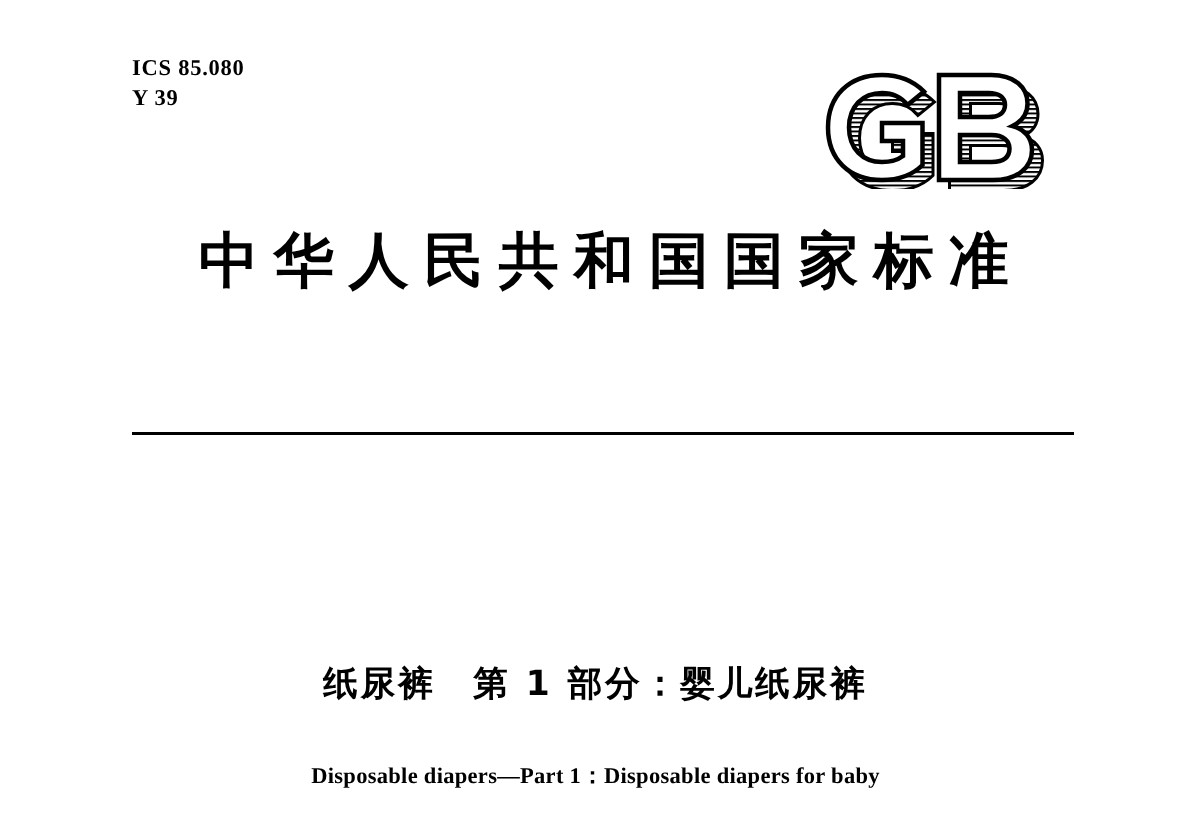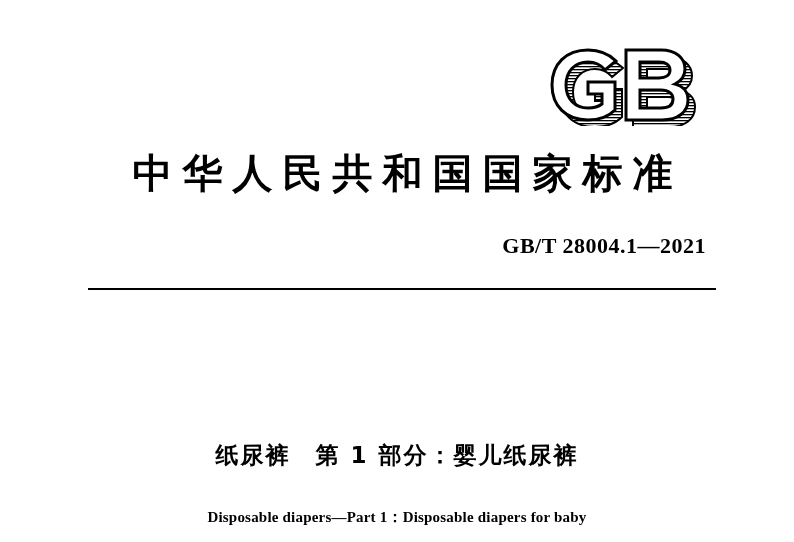--- a/index.html
+++ b/index.html
@@ -123,20 +123,24 @@
     font-size: 15px;
     letter-spacing: 0.2px;
     white-space: nowrap;
   }
 </style>
 </head>
 <body>
 
 <div class="page">
 
+  <div class="ics-block">
+    <div class="ics-line">ICS 85.080</div>
+    <div class="ics-line">Y 39</div>
+  </div>
 
   <div class="gb-emblem">
     <svg width="170" height="82" viewBox="0 0 170 82" xmlns="http://www.w3.org/2000/svg" aria-hidden="true">
       <defs>
         <pattern id="hatch" width="3" height="3" patternUnits="userSpaceOnUse" patternTransform="rotate(0)">
           <rect width="3" height="3" fill="#ffffff"></rect>
           <rect width="3" height="1.3" fill="#000000"></rect>
         </pattern>
       </defs>
 
@@ -148,21 +152,20 @@
       <g>
         <path d="M42 6 C20 6 6 20 6 41 C6 62 20 76 42 76 C54 76 63 72 69 66 L69 38 L42 38 L42 50 L56 50 L56 60 C52 63 48 64 42 64 C29 64 20 55 20 41 C20 27 29 18 42 18 C49 18 55 21 59 26 L70 17 C63 10 54 6 42 6 Z" fill="#ffffff" stroke="#000" stroke-width="3"></path>
         <path d="M80 6 L80 76 L116 76 C132 76 142 68 142 56 C142 48 137 42 129 40 C135 37 139 32 139 25 C139 14 130 6 115 6 Z M94 18 L113 18 C120 18 124 21 124 26 C124 31 120 34 113 34 L94 34 Z M94 46 L115 46 C123 46 127 50 127 55 C127 61 123 64 115 64 L94 64 Z" fill="#ffffff" stroke="#000" stroke-width="3"></path>
       </g>
     </svg>
   </div>
 
   <div class="cn-title">中华人民共和国国家标准</div>
 
   <div class="std-no">
-    <div class="main">GB/T 28004.1—2021</div>
   </div>
 
   <div class="hr"></div>
 
   <div class="subject-cn">纸尿裤　第 1 部分：婴儿纸尿裤</div>
   <div class="subject-en">Disposable diapers—Part 1：Disposable diapers for baby</div>
 
 </div>
 
 </body></html>

